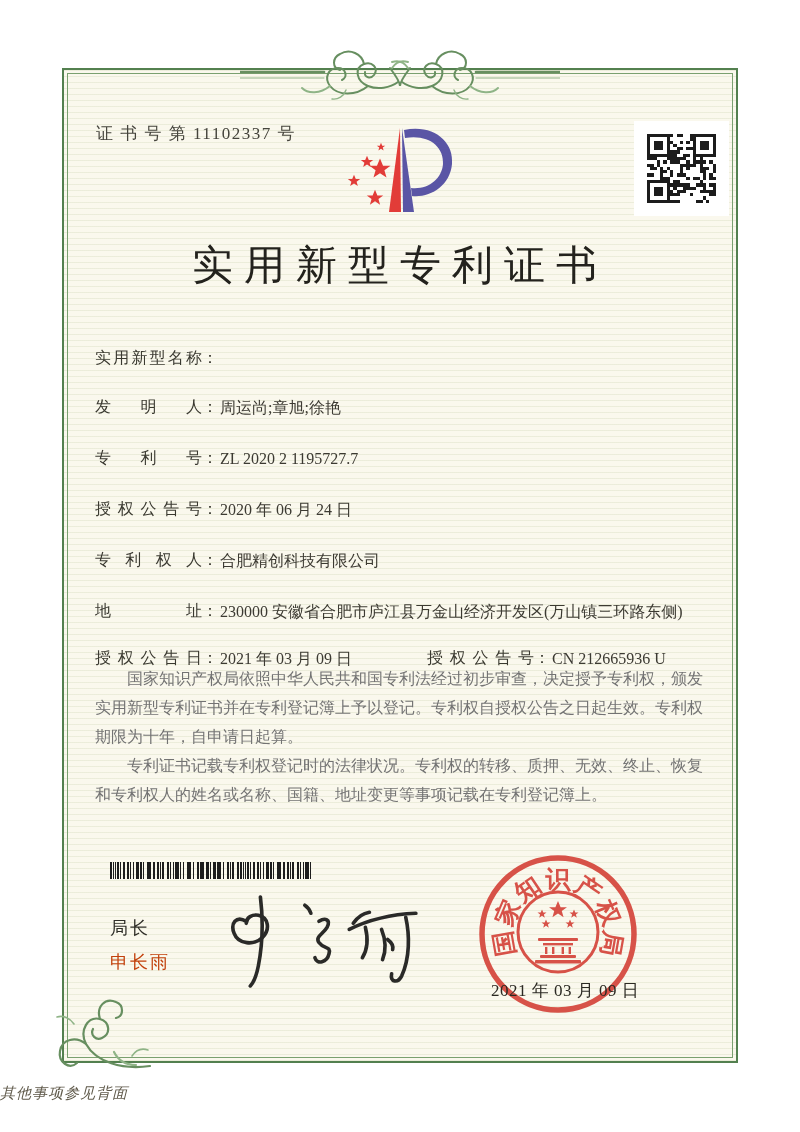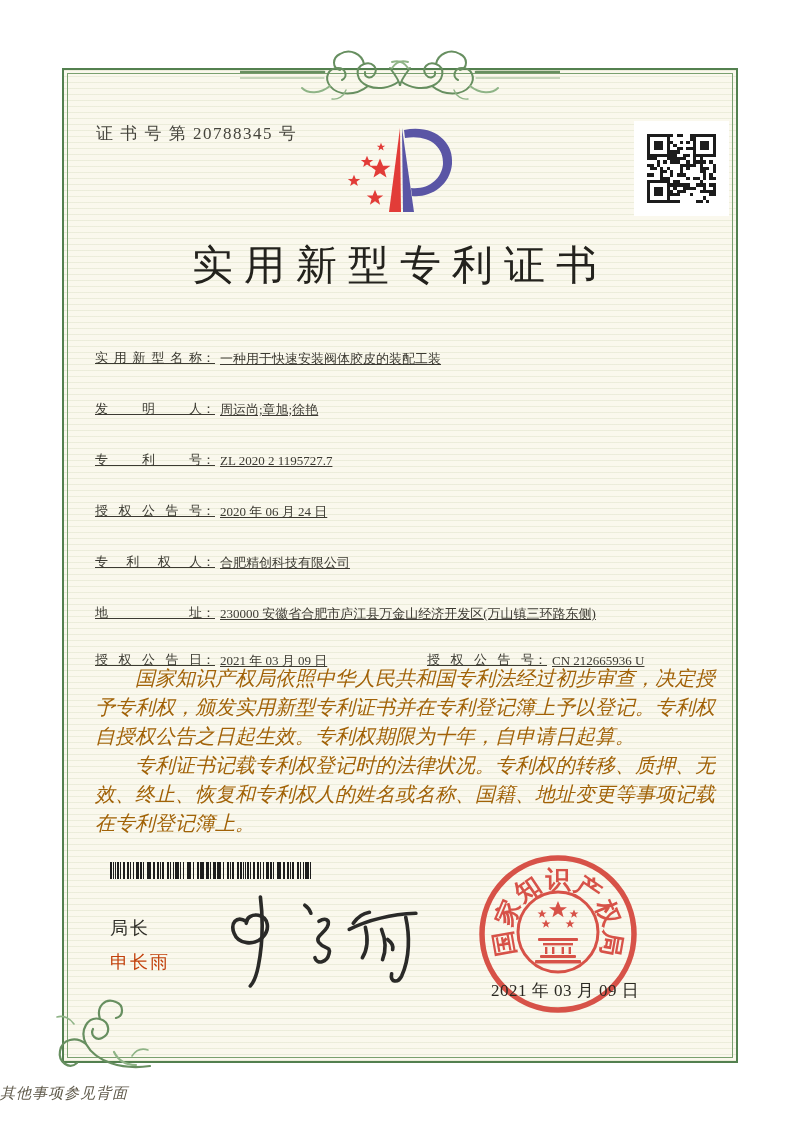--- a/index.html
+++ b/index.html
@@ -35,36 +35,35 @@
   }
   .logo{position:absolute;left:334px;top:110px;width:150px;height:120px;}
   .qr{position:absolute;left:634px;top:121px;width:95px;height:95px;background:#fff;}
 
   .title{
     position:absolute;left:0;right:0;top:238px;text-align:center;
     font-size:41px;font-weight:400;letter-spacing:11px;color:#23221d;
   }
 
   
-  .fields{position:absolute;left:95px;top:346px;width:625px;font-size:13px;color:#3c3a32;text-decoration:underline;}
+  .fields{position:absolute;left:95px;top:346px;width:625px;font-size:16px;color:#3c3a32;}
   .field-row{display:flex;align-items:flex-start;margin-bottom:25px;line-height:24px;}
   .flabel{
     display:inline-block;width:107px;flex:none;color:#3a3930;
     text-align:justify;text-align-last:justify;
   }
   .fcolon{flex:none;width:18px;color:#3a3930;}
   .fvalue{flex:1;min-width:0;line-height:26px;}
   .pair{display:flex;}
   .pair-left{width:332px;flex:none;display:flex;}
 
   
   .legal{
     position:absolute;left:95px;top:664px;width:620px;
-    font-size:20px;line-height:29px;color:#a16207;
-    font-style:italic;
+    font-size:16px;line-height:29px;color:#737373;
   }
   .legal p{margin:0;text-indent:2em;}
 
   
   .barcode{
     position:absolute;left:110px;top:862px;width:202px;height:17px;
     background-image:
       repeating-linear-gradient(90deg,#1d1d1d 0 1px,rgba(0,0,0,0) 1px 3px,#1d1d1d 3px 4px,rgba(0,0,0,0) 4px 7px,#1d1d1d 7px 9px,rgba(0,0,0,0) 9px 10px),
       repeating-linear-gradient(90deg,#1d1d1d 0 2px,rgba(0,0,0,0) 2px 5px,#1d1d1d 5px 6px,rgba(0,0,0,0) 6px 13px);
   }
@@ -111,21 +110,21 @@
 
   <svg class="ornament-corner" viewBox="0 0 112 86" fill="none" stroke="#678f60" stroke-width="2.2" stroke-linecap="round">
     <path d="M106 70 C78 74,52 66,42 48 C35 34,44 20,56 23 C66 26,67 38,58 42 C52 45,46 39,49 33"></path>
     <path d="M42 48 C32 40,18 43,16 55 C14 66,25 74,33 67"></path>
     <path d="M56 23 C52 11,61 1,72 6 C80 9,80 20,72 22"></path>
     <path d="M70 56 C74 64,82 69,92 69" stroke="#8fb487"></path>
     <path d="M30 28 C26 22,19 19,13 21" stroke="#8fb487" stroke-width="1.6"></path>
     <path d="M88 60 C92 54,98 52,104 54" stroke="#8fb487" stroke-width="1.6"></path>
   </svg>
 
-  <div class="cert-no">证 书 号 第 20788345 号</div>
+  <div class="cert-no">证 书 号 第 11102337 号</div>
 
   <svg class="logo" viewBox="0 0 150 120">
     <g fill="#e23c38">
       <path transform="translate(47,37) scale(0.42)" d="M0,-10 L2.9,-3.1 10,-3.1 4.2,1.2 6.2,8.1 0,4 -6.2,8.1 -4.2,1.2 -10,-3.1 -2.9,-3.1 Z"></path>
       <path transform="translate(33,52) scale(0.62)" d="M0,-10 L2.9,-3.1 10,-3.1 4.2,1.2 6.2,8.1 0,4 -6.2,8.1 -4.2,1.2 -10,-3.1 -2.9,-3.1 Z"></path>
       <path transform="translate(46,59) scale(1.05)" d="M0,-10 L2.9,-3.1 10,-3.1 4.2,1.2 6.2,8.1 0,4 -6.2,8.1 -4.2,1.2 -10,-3.1 -2.9,-3.1 Z"></path>
       <path transform="translate(20,71) scale(0.62)" d="M0,-10 L2.9,-3.1 10,-3.1 4.2,1.2 6.2,8.1 0,4 -6.2,8.1 -4.2,1.2 -10,-3.1 -2.9,-3.1 Z"></path>
       <path transform="translate(41,88) scale(0.82)" d="M0,-10 L2.9,-3.1 10,-3.1 4.2,1.2 6.2,8.1 0,4 -6.2,8.1 -4.2,1.2 -10,-3.1 -2.9,-3.1 Z"></path>
     </g>
     <polygon fill="#e23c38" points="66,18 67,102 55,102"></polygon>
@@ -283,21 +282,20 @@
         <rect x="22" y="24" width="1" height="1"></rect>
       </g>
   </svg>
 
   <div class="title">实用新型专利证书</div>
 
   <div class="fields">
     <div class="field-row">
       <span class="flabel">实用新型名称</span>
         <span class="fcolon">：</span>
-      <span class="fvalue">一种用于快速安装阀体胶皮的装配工装</span>
     </div>
     <div class="field-row">
       <span class="flabel">发明人</span>
         <span class="fcolon">：</span>
       <span class="fvalue">周运尚;章旭;徐艳</span>
     </div>
     <div class="field-row">
       <span class="flabel">专利号</span>
         <span class="fcolon">：</span>
       <span class="fvalue">ZL 2020 2 1195727.7</span>

